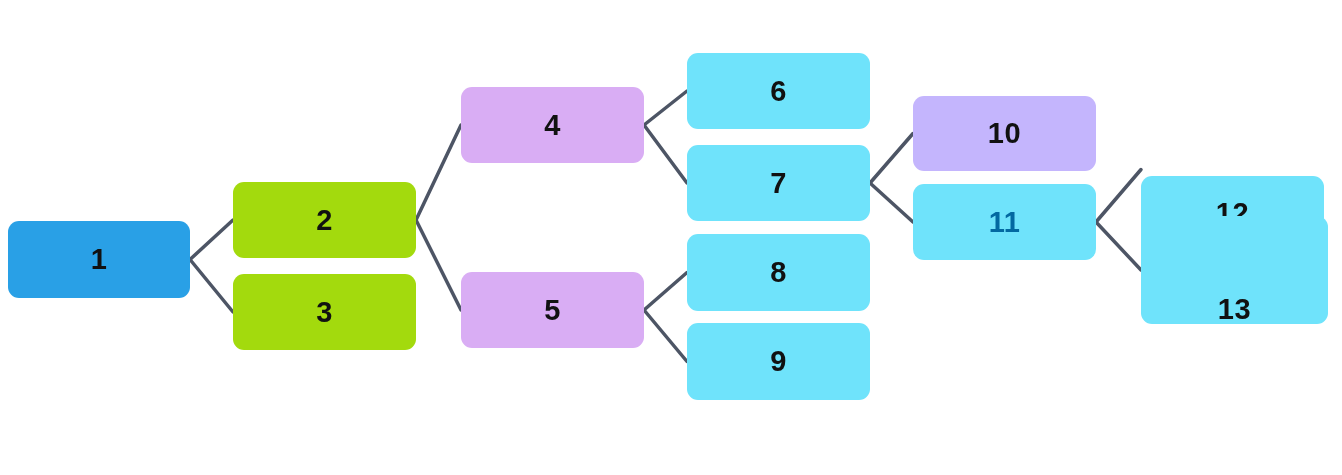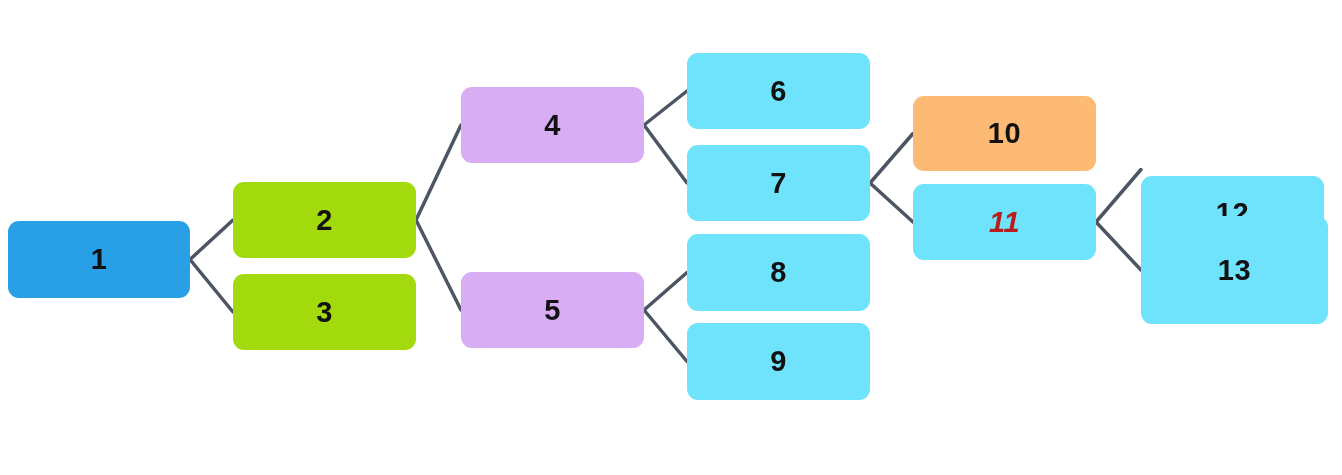--- a/index.html
+++ b/index.html
@@ -79,26 +79,26 @@
       </div>
       <div class="node" style="left: 687px; top: 145px; width: 183px; height: 76px; background: rgb(111, 227, 251);">
         <span class="label" style="color: rgb(17, 17, 17);">7</span>
       </div>
       <div class="node" style="left: 687px; top: 234px; width: 183px; height: 77px; background: rgb(111, 227, 251);">
         <span class="label" style="color: rgb(17, 17, 17);">8</span>
       </div>
       <div class="node" style="left: 687px; top: 323px; width: 183px; height: 77px; background: rgb(111, 227, 251);">
         <span class="label" style="color: rgb(17, 17, 17);">9</span>
       </div>
-      <div class="node" style="left: 913px; top: 96px; width: 183px; height: 75px; background: #fdba74;">
+      <div class="node" style="left: 913px; top: 96px; width: 183px; height: 75px; background: #c4b5fd;">
         <span class="label" style="color: rgb(17, 17, 17);">10</span>
       </div>
       <div class="node" style="left: 913px; top: 184px; width: 183px; height: 76px; background: rgb(111, 227, 251);">
-        <span class="label" style="color: #b91c1c; font-style: italic;">11</span>
+        <span class="label" style="color: #0369a1;">11</span>
       </div>
       <div class="node" style="left: 1141px; top: 132px; width: 183px; height: 75px; background: rgb(111, 227, 251); margin-top: 44px;">
         <span class="label" style="color: rgb(17, 17, 17);">12</span>
       </div>
-      <div class="node" style="left: 1141px; top: 216px; width: 187px; height: 108px; background: rgb(111, 227, 251);">
+      <div class="node" style="left: 1141px; top: 216px; width: 187px; height: 108px; background: rgb(111, 227, 251); align-items: flex-end;">
         <span class="label" style="color: rgb(17, 17, 17);">13</span>
       </div>
     </div>
 </div>
 
 </body></html>

